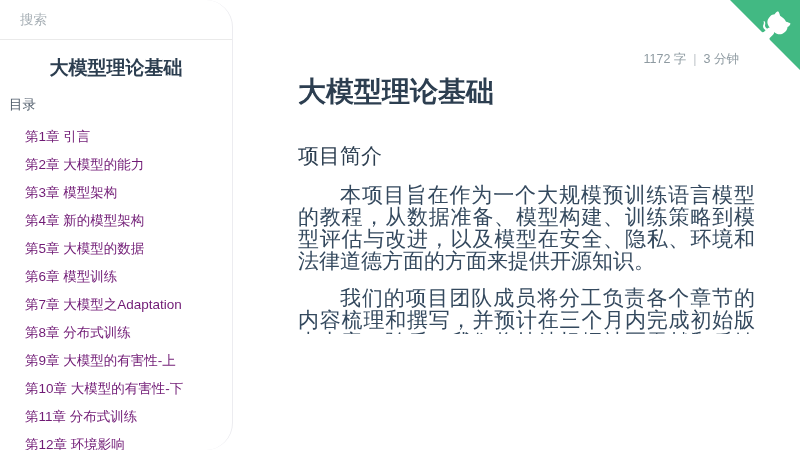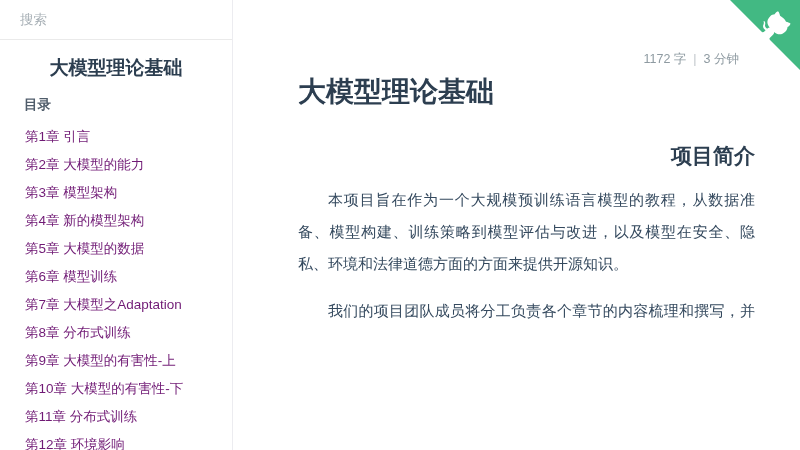--- a/index.html
+++ b/index.html
@@ -11,20 +11,21 @@
     background: #fff;
     font-family: "Liberation Sans", "DejaVu Sans", sans-serif;
   }
 
   
   .sidebar {
     position: absolute; left: 0; top: 0;
     width: 233px; height: 450px;
     background: #fff;
     border-right: 1px solid #ececf0;
+    border-radius: 27px;
   }
   .search-wrap {
     height: 40px;
     display: flex; align-items: center;
     padding: 0 18px;
     border-bottom: 1px solid #eaeaea;
   }
   .search-input {
     border: none; outline: none;
     width: 100%;
@@ -40,25 +41,24 @@
     text-align: center;
     font-size: 19px;
     font-weight: 600;
     color: #2c3e50;
     text-decoration: none;
     cursor: pointer;
   }
   .toc { margin-top: 15px; font-size: 13.5px; }
   .toc-label {
     display: block;
-    padding-left: 24px;
+    padding-left: 9px;
     color: #505d6b;
     text-decoration: none;
     cursor: pointer;
-    font-weight: bold;
   }
   .chapters {
     list-style: none;
     margin: 9px 0 0;
     padding: 0 0 0 25px;
   }
   .chapters li { height: 28px; line-height: 28px; }
   .chapters a {
     color: #701a75;
     text-decoration: none;
@@ -96,28 +96,27 @@
     margin: 9px 0 0;
     font-size: 28px;
     line-height: 34px;
     font-weight: 700;
     color: #2c3e50;
   }
   h2.section-heading {
     margin: 34px 0 0;
     font-size: 21px;
     line-height: 26px;
-    font-weight: 700;
+    font-weight: 400;
     color: #2c3e50;
-    text-align: right;
   }
   p.body-par {
     margin: 15px 0 0;
-    font-size: 15px;
-    line-height: 32px;
+    font-size: 21px;
+    line-height: 22px;
     color: #34495e;
     text-indent: 2em;
     text-align: justify;
   }
   a.inline-link {
     color: #42b983;
     font-weight: 600;
     text-decoration: underline;
     cursor: pointer;
   }

